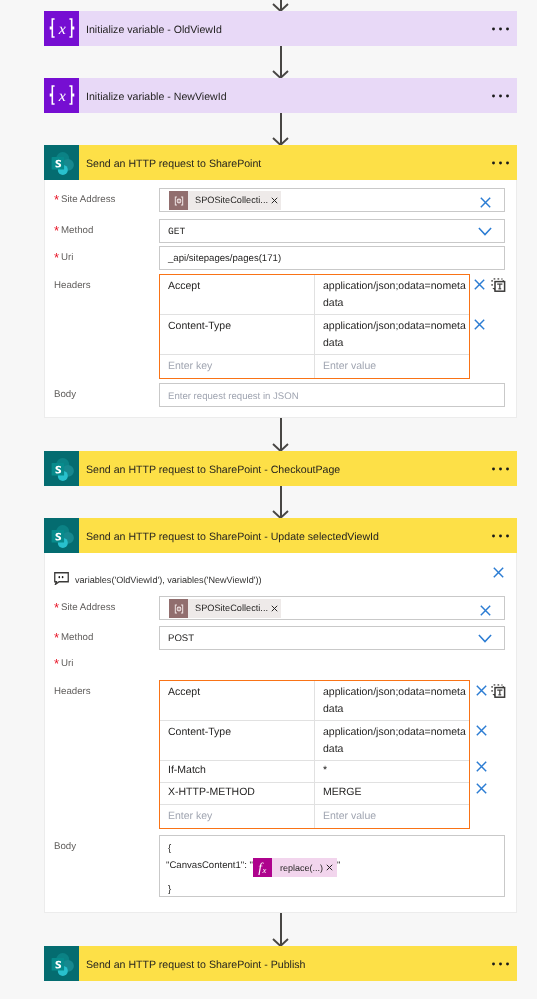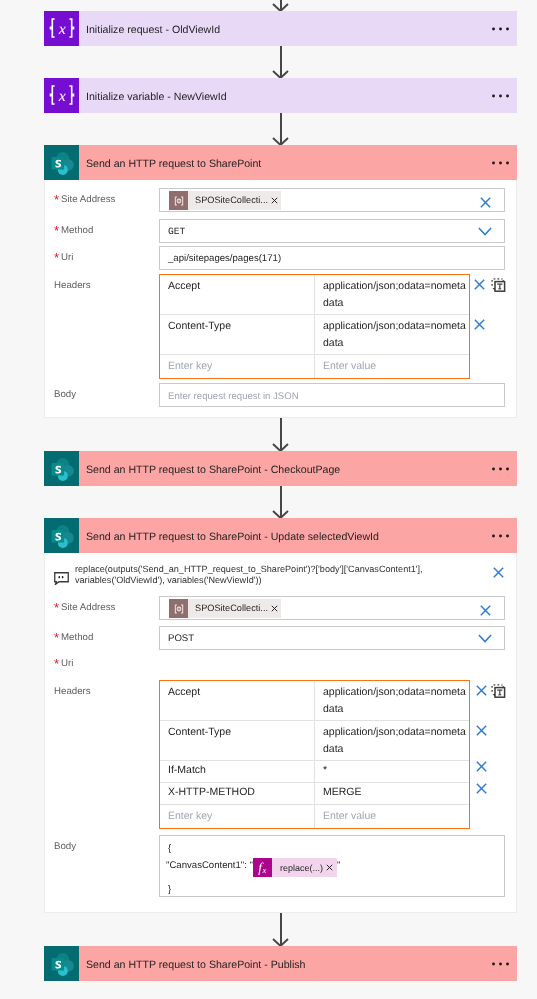--- a/index.html
+++ b/index.html
@@ -10,21 +10,21 @@
   
   .card{position:absolute;left:44px;width:473px;box-sizing:border-box;}
   .chead{position:relative;display:flex;align-items:center;height:35px;box-sizing:border-box;}
   .cicon{width:35px;height:35px;flex:0 0 35px;display:flex;align-items:center;justify-content:center;}
   .teal .cicon svg{position:relative;left:1px;top:2px;}
   .ctitle{font-size:10.6px;color:#201f1e;padding-left:7px;line-height:1;position:relative;top:2px;}
   .cmenu{position:absolute;right:8px;top:50%;transform:translateY(-50%);line-height:0;}
   .sr{position:absolute;width:1px;height:1px;overflow:hidden;clip:rect(0 0 0 0);opacity:0;}
   .purple .chead{background:#e8d9f7;}
   .purple .cicon{background:#760ed2;}
-  .teal   .chead{background:#fca5a5;}
+  .teal   .chead{background:#fde047;}
   .teal   .cicon{background:#046c70;}
   .cbody{position:relative;background:#ffffff;border:1px solid #ececec;border-top:none;box-sizing:border-box;}
 
   
   .arrow{position:absolute;left:280px;width:2px;background:#484644;}
   .arrowhead{position:absolute;left:272px;width:17px;height:9px;}
 
   
   .frow{position:absolute;left:0;right:0;}
   .flabel{position:absolute;left:9px;font-size:9.7px;color:#605e5c;line-height:1;}
@@ -95,21 +95,21 @@
   <div class="chead">
     <div class="cicon">
           <svg width="26" height="21" viewBox="0 0 26 21">
 <g fill="none" stroke="#ffffff" stroke-width="1.6" stroke-linecap="butt" stroke-linejoin="miter">
  <path d="M5.6 1.0 H3.3 V9.2 H1.5 V10.8 H3.3 V19.0 H5.6"></path>
  <path d="M20.4 1.0 H22.7 V9.2 H24.5 V10.8 H22.7 V19.0 H20.4"></path>
 </g>
 <text x="13.2" y="15.8" font-family="Liberation Serif,serif" font-size="16" font-style="italic" fill="#ffffff" text-anchor="middle">x</text>
 </svg>
         </div>
-    <div class="ctitle">Initialize request - OldViewId</div>
+    <div class="ctitle">Initialize variable - OldViewId</div>
     <div class="cmenu"><svg width="17" height="6" viewBox="0 0 17 6">
             <circle cx="1.5" cy="3" r="1.45" fill="#1a1a1a"></circle>
             <circle cx="8.5" cy="3" r="1.45" fill="#1a1a1a"></circle>
             <circle cx="15.5" cy="3" r="1.45" fill="#1a1a1a"></circle>
           </svg><span class="sr">•••</span></div>
   </div>
 </div>
 
 <div class="card purple" style="top:78px;">
   <div class="chead">
@@ -279,21 +279,20 @@
             <circle cx="15.5" cy="3" r="1.45" fill="#1a1a1a"></circle>
           </svg><span class="sr">•••</span></div>
   </div>
   <div class="cbody" style="height:360px;">
     <div class="comment" style="top:0;height:38px;">
       <span style="position:absolute;left:9px;top:19px;"><svg width="15" height="13" viewBox="0 0 15 13">
 <path d="M0.75 0.75 h13.5 v9.0 h-9.1 l-3.7 2.6 l0.95 -2.6 h-1.65 z" fill="#ffffff" stroke="#3b3a39" stroke-width="1.3" stroke-linejoin="miter"></path>
 <ellipse cx="5.3" cy="5.2" rx="0.85" ry="1.15" fill="#1b1a19"></ellipse>
 <ellipse cx="8.6" cy="5.2" rx="0.85" ry="1.15" fill="#1b1a19"></ellipse>
 </svg></span>
-      <span class="comment-txt" style="left:30px;top:10px;">replace(outputs('Send_an_HTTP_request_to_SharePoint')?['body']['CanvasContent1'],</span>
       <span class="comment-txt" style="left:30px;top:21px;">variables('OldViewId'), variables('NewViewId'))</span>
       <span class="clearx" style="right:12px;top:14px;"><svg width="11" height="11" viewBox="0 0 11 11">
 <path d="M0.8 0.8 L10.2 10.2 M10.2 0.8 L0.8 10.2" stroke="#2b7cd3" stroke-width="1.45" stroke-linecap="butt"></path>
             </svg></span>
     </div>
     <div class="frow" style="top:43px;height:24px;">
       <span class="req" style="top:5px;">*</span>
       <span class="flabel hasreq" style="top:7px;">Site Address</span>
       <div class="fbox" style="top:0;height:24px;">
         <span class="token" style="margin:2px 0 0 9px;">

